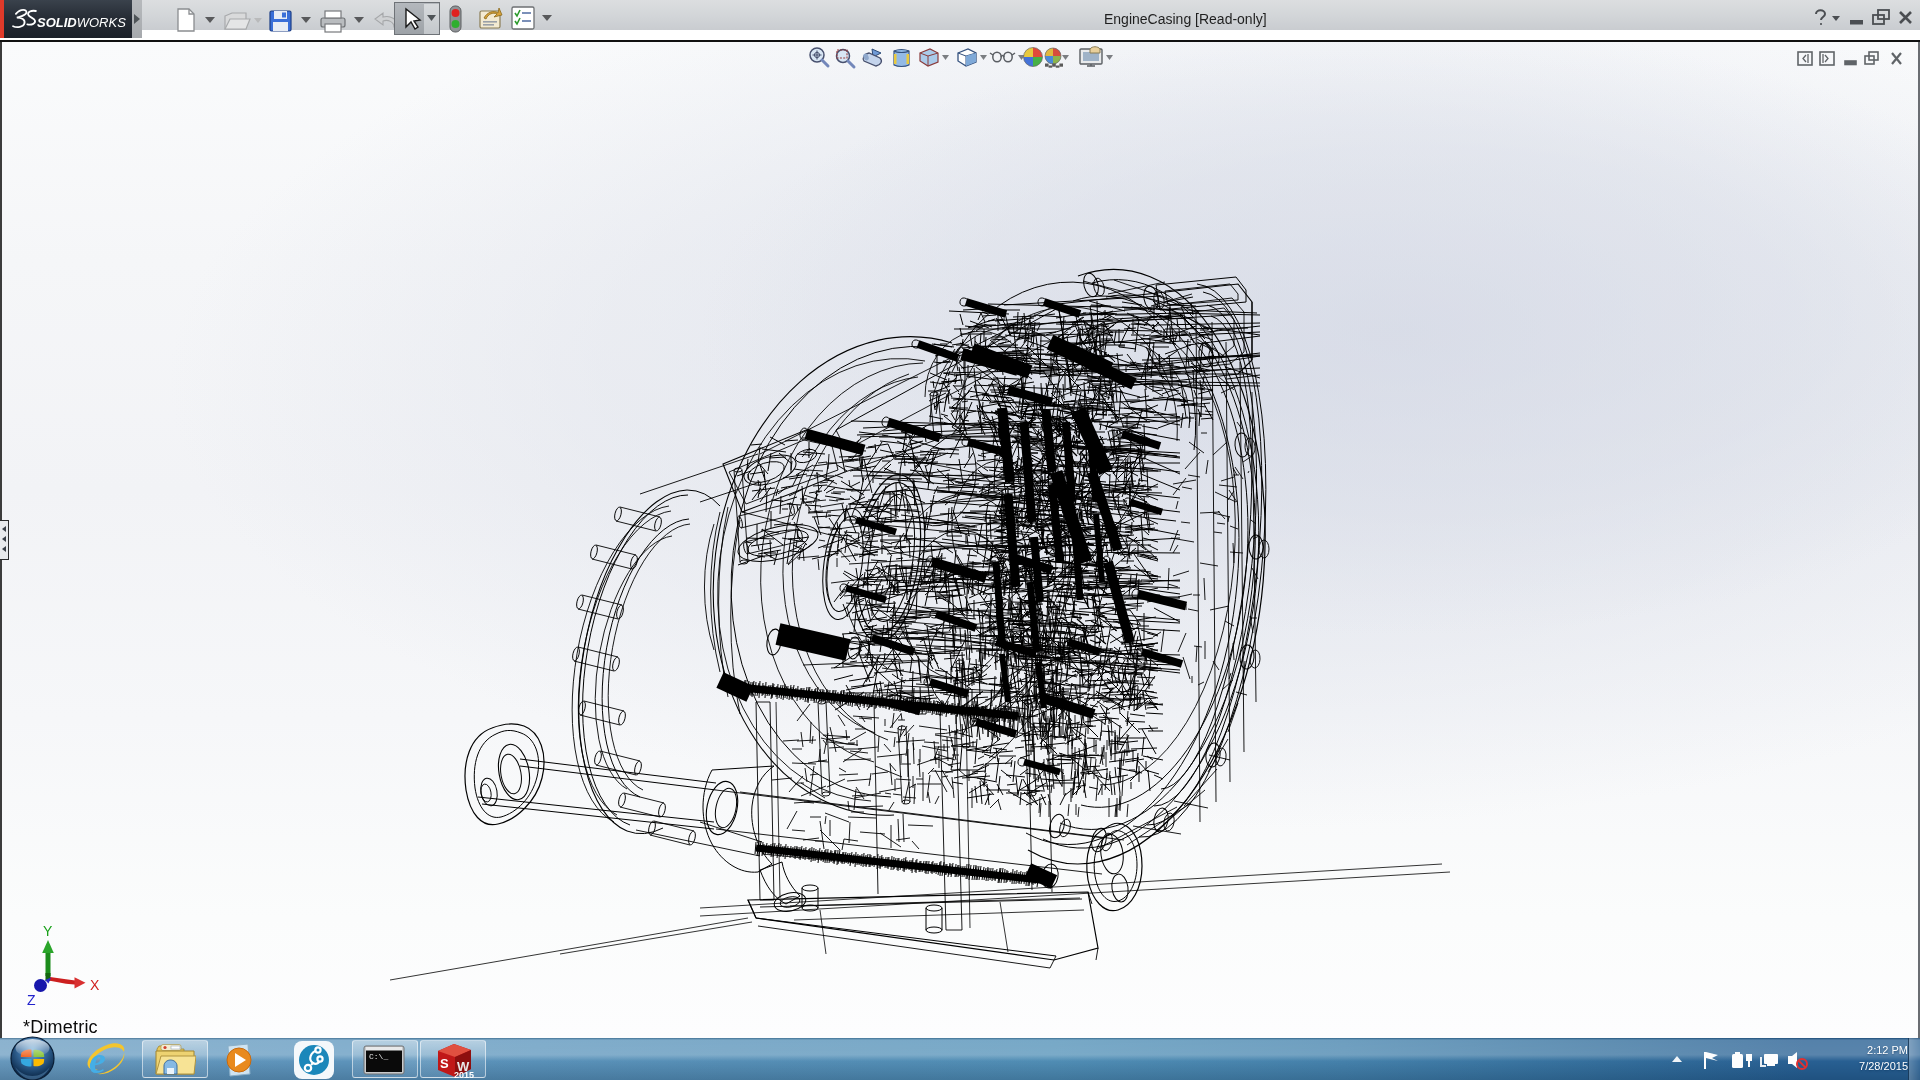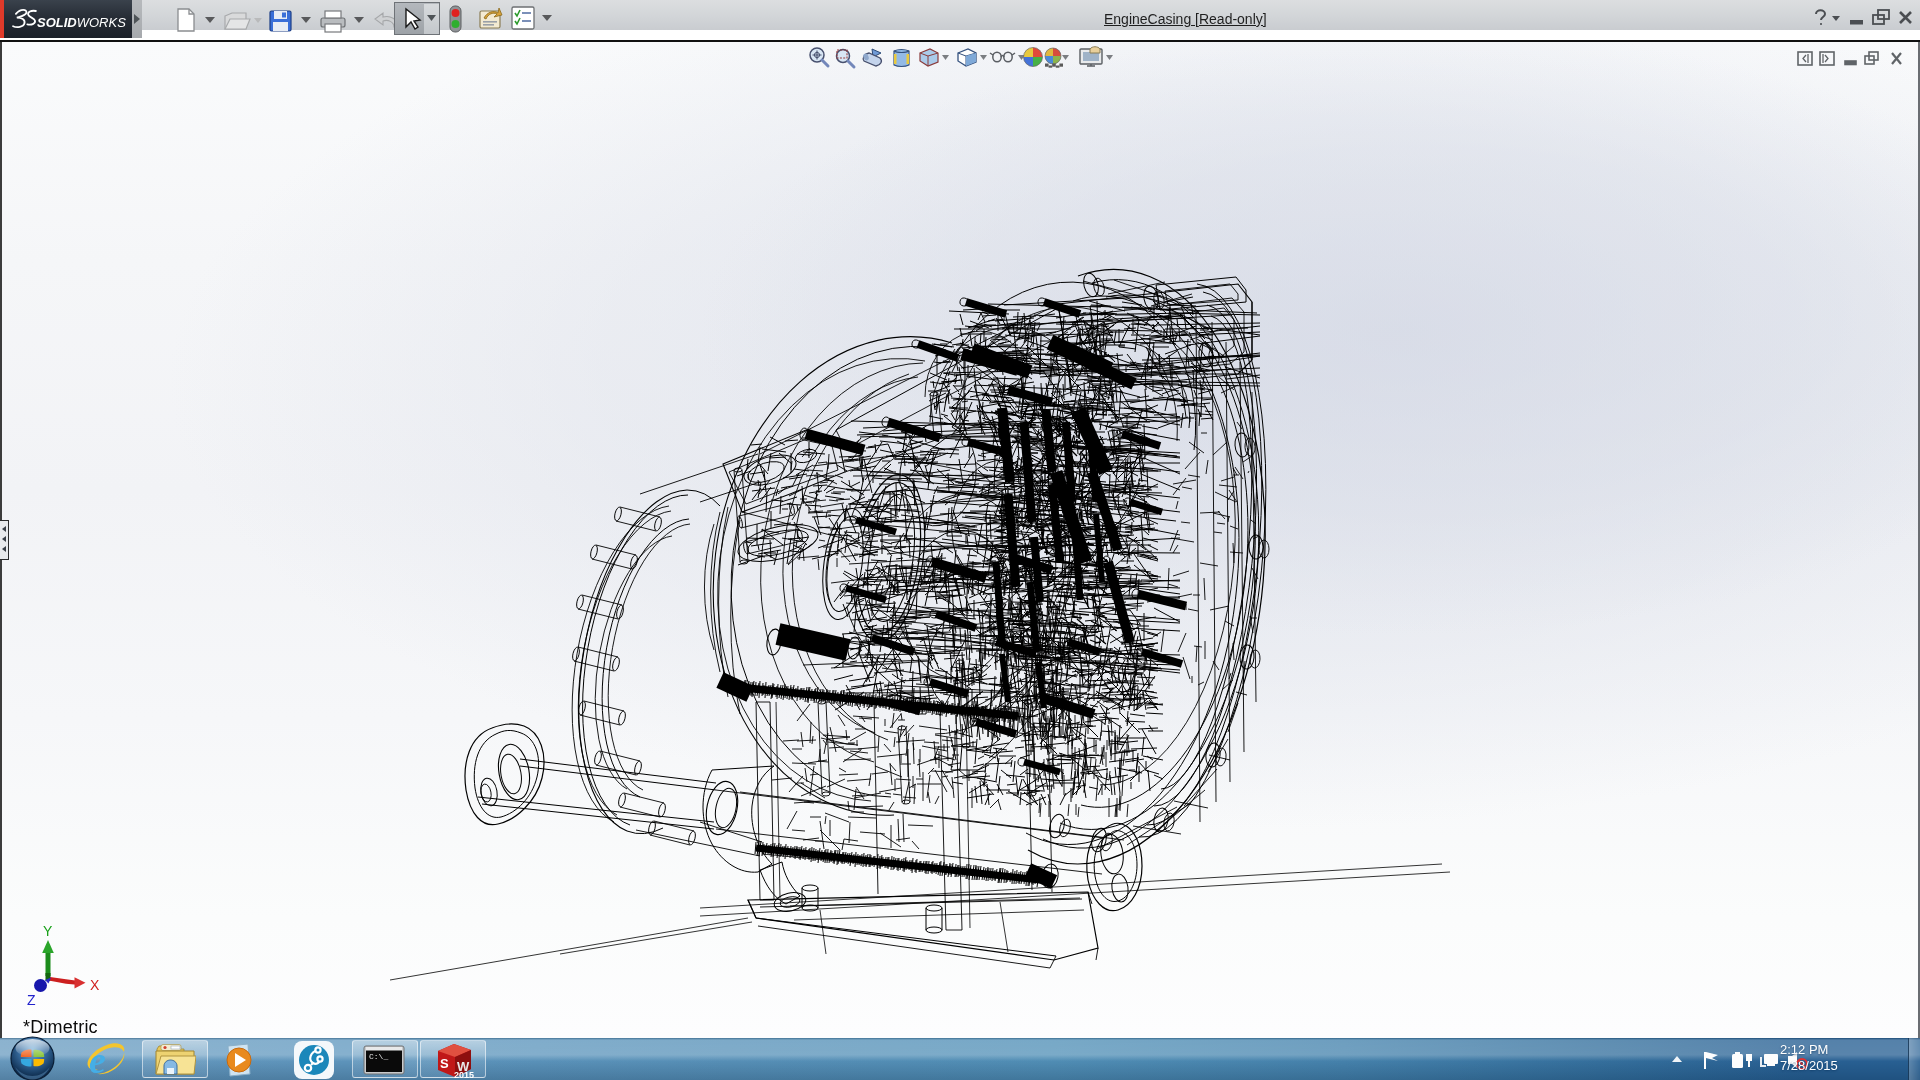--- a/index.html
+++ b/index.html
@@ -1,39 +1,39 @@
 <!DOCTYPE html>
 <html><head><meta charset="utf-8"><style>
 * { margin:0; padding:0; box-sizing:border-box; }
 html,body { width:1920px; height:1080px; overflow:hidden; font-family:"Liberation Sans", sans-serif; }
 #titlebar { position:absolute; left:0; top:0; width:1920px; height:30px;
   background:linear-gradient(180deg,#dcdee0 0%,#d2d5d8 55%,#c9ccd0 100%); }
 #redstrip { position:absolute; left:0; top:0; width:4px; height:38px; background:#e03a2a; }
 #logobox { position:absolute; left:4px; top:0; width:128px; height:38px;
   background:linear-gradient(180deg,#3a424c 0%,#272d36 45%,#1b2028 100%); }
 #chev { position:absolute; left:132px; top:0; width:10px; height:38px; background:linear-gradient(180deg,#b7babd,#a6a9ad); }
-#wtitle { position:absolute; left:1104px; top:11px; font-size:14px; color:#1f1f1f;text-decoration:underline; }
+#wtitle { position:absolute; left:1104px; top:11px; font-size:14px; color:#1f1f1f; }
 .tbicon { position:absolute; top:7px; }
 #vp { position:absolute; left:0; top:40px; width:1920px; height:998px;
   background:
     radial-gradient(ellipse 900px 390px at 73% 29%, rgba(208,213,227,0.6) 0%, rgba(212,217,229,0.4) 45%, rgba(220,224,234,0) 78%),
     radial-gradient(ellipse 1350px 560px at 65% 34%, rgba(216,220,231,0.6) 0%, rgba(219,223,233,0.4) 48%, rgba(228,231,239,0) 80%),
     linear-gradient(180deg,#fafbfc 0%,#f5f6f8 22%,#f2f3f6 45%,#f6f7f9 68%,#fbfcfc 88%,#fdfdfe 100%);
   border-top:2px solid #111;}
 #lborder { position:absolute; left:0; top:0; width:2px; height:998px; background:#3c3c3c; }
 #rborder { position:absolute; right:0; top:0; width:2px; height:998px; background:#6a6d72; }
 #ltab { position:absolute; left:0; top:478px; width:9px; height:40px; background:#e9eaec; border:1.5px solid #2b2b2b; border-left:none; }
 #dimetric { position:absolute; left:15px; top:975px; font-size:18px; color:#0a0a0a; letter-spacing:0.2px;margin-left:8px;}
 #taskbar { position:absolute; left:0; top:1038px; width:1920px; height:42px;
   background:linear-gradient(90deg,#6b9dc1 0%,#6098bf 18%,#5892b9 38%,#5190b7 55%,#4583ad 70%,#326e9c 84%,#255e92 94%,#255e92 100%); }
 #tbglass { position:absolute; left:0; top:0; width:100%; height:100%;
   background:linear-gradient(180deg,rgba(10,30,50,0.28) 0px,rgba(255,255,255,0.22) 2px,rgba(255,255,255,0.24) 40%,rgba(70,110,150,0.10) 55%,rgba(15,45,75,0.26) 100%); }
 .taskbtn { position:absolute; top:2px; width:66px; height:38px; border:1px solid rgba(255,255,255,0.55);
   border-radius:3px; background:linear-gradient(180deg,rgba(255,255,255,0.42),rgba(255,255,255,0.12) 48%,rgba(130,170,205,0.25)); }
-#traytime { position:absolute; left:1780px; top:4px; width:86px; text-align:left; color:#fff; font-size:13px; line-height:16px; text-shadow:0 1px 2px rgba(0,40,80,0.55);}
+#traytime { position:absolute; left:1822px; top:4px; width:86px; text-align:right; color:#fff; font-size:11px; line-height:16px; text-shadow:0 1px 2px rgba(0,40,80,0.55);}
 #showdesk { position:absolute; left:1908px; top:0; width:12px; height:42px; background:linear-gradient(90deg,rgba(255,255,255,0.25),rgba(255,255,255,0.08)); border-left:1px solid rgba(20,50,80,0.8); }
 </style></head>
 <body>
 
 <div id="titlebar">
 <div id="redstrip"></div>
 <div id="logobox">
 <svg width="128" height="38" viewBox="0 0 128 38">
   <g stroke="#fff" fill="none" stroke-width="1.9" stroke-linecap="round" transform="translate(0.5,1.5) scale(0.95)">
     <path d="M 12 13 C 17 7 24 8 23 12 C 22 15 16 16 13 17 C 18 17 22 19 21 23 C 20 27 13 28 9 26"></path>

